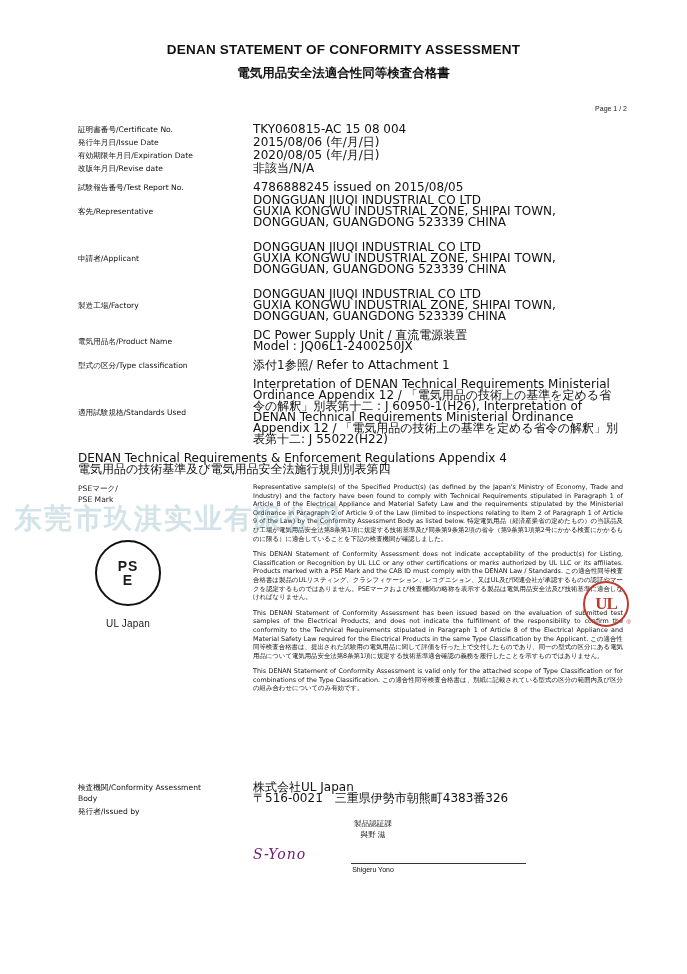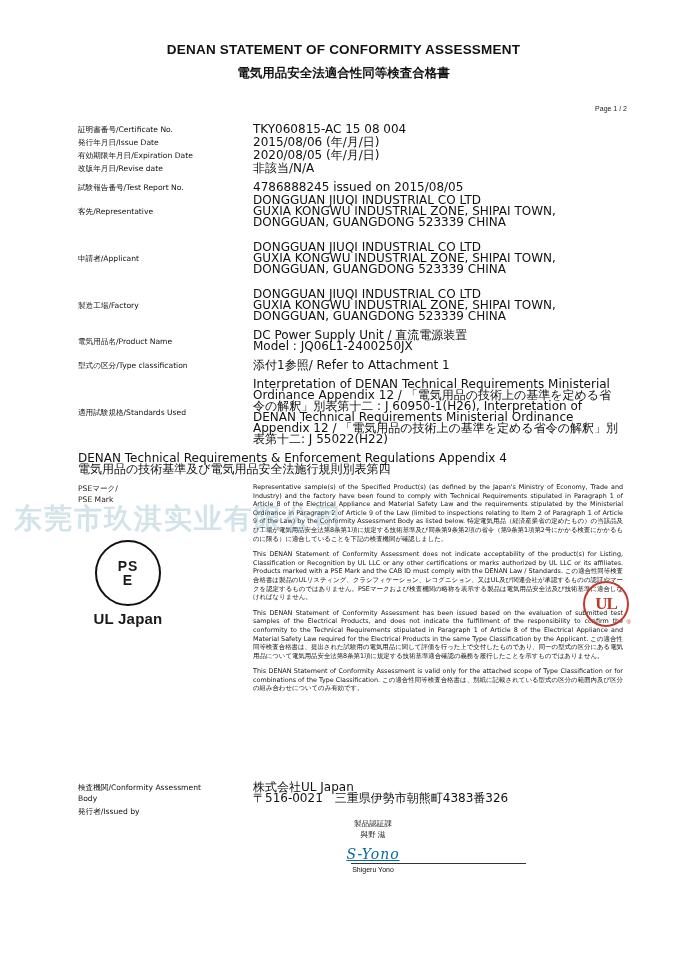--- a/index.html
+++ b/index.html
@@ -124,23 +124,23 @@
     flex-direction: column;
     align-items: center;
     justify-content: center;
     font-size: 14px;
     font-weight: bold;
     line-height: 14px;
     letter-spacing: 1px;
     font-family: "Liberation Sans", sans-serif;
   }
   .pse-ul {
-    font-size: 15px;
-    font-weight: bold;
-    margin-top: 4px;
+    font-size: 10px;
+    font-weight: normal;
+    margin-top: 12px;
     letter-spacing: 0.2px;
   }
 
   .watermark {
     position: absolute;
     left: 14px;
     top: 500px;
     width: 630px;
     font-size: 28px;
     font-weight: bold;
@@ -170,28 +170,27 @@
   }
   .sig-name {
     font-size: 7.6px;
     font-family: Liberation Sans, sans-serif;
     text-align: center;
     width: 240px;
     margin-top: 1px;
   }
   .sig-script {
     width: 240px;
-    text-align: center;
+    text-align: left;
     font-family: "DejaVu Serif", serif;
     font-style: italic;
     font-size: 14px;
-    color: #0369a1;
+    color: #701a75;
     margin-top: 6px;
     letter-spacing: 1px;
-    text-decoration: underline;
   }
   .sig-line {
     width: 175px;
     margin: 1px auto 0 auto;
     border-bottom: 1px solid #333;
   }
   .sig-printed {
     width: 240px;
     text-align: center;
     font-size: 7px;

